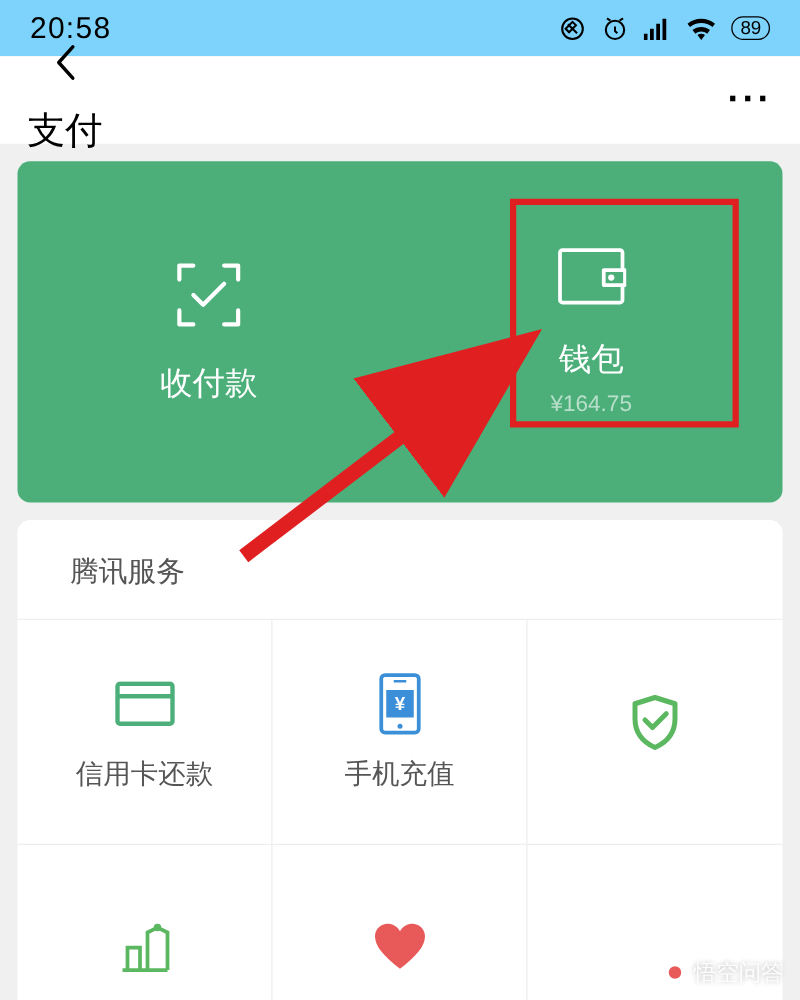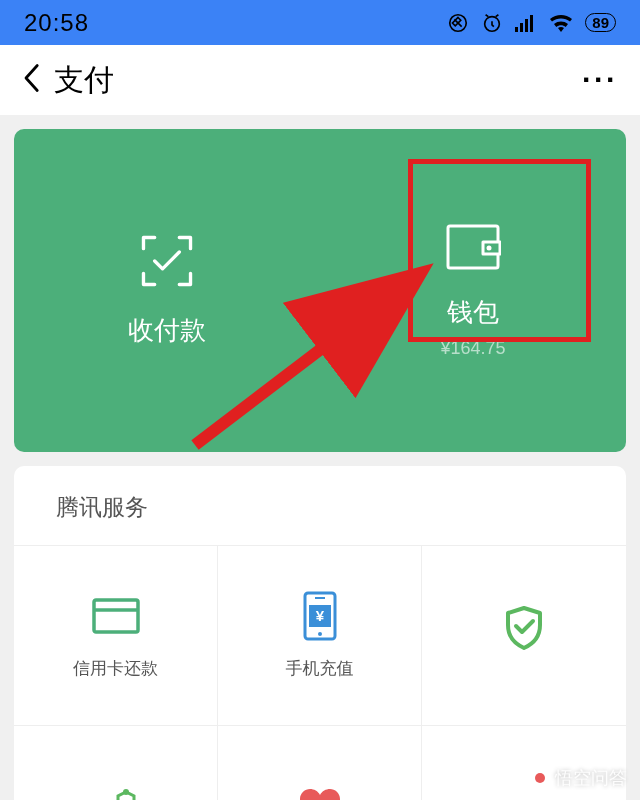--- a/index.html
+++ b/index.html
@@ -6,54 +6,54 @@
     body {
       width: 640px;
       height: 800px;
       background: #f0f0f0;
       font-family: -apple-system, "PingFang SC", "Microsoft YaHei", sans-serif;
       overflow: hidden;
       position: relative;
     }
     .status-bar {
       height: 45px;
-      background: #3b82f6;
+      background: #7dd3fc;
       display: flex;
       align-items: center;
       justify-content: space-between;
       padding: 0 24px;
       font-size: 22px;
       font-weight: 400;
     }
     .status-left { font-size: 24px; letter-spacing: 1px; }
     .status-right { display: flex; align-items: center; gap: 12px; }
     .status-icon { display: inline-flex; align-items: center; }
     .battery-badge {
       border: 1.5px solid #000;
       border-radius: 10px;
       padding: 0 6px;
       font-size: 15px;
-      font-weight: 700;
+      font-weight: 400;
     }
     .nav-bar {
       height: 70px;
       background: #fff;
       display: flex;
       align-items: center;
       justify-content: space-between;
       padding: 0 22px;
     }
-    .nav-left { display: flex; align-items: center; gap: 14px; }
+    .nav-left { display: flex; align-items: center; gap: 14px; flex-direction: column; }
     .nav-title { font-size: 30px; font-weight: 400; }
     .more-dots { font-size: 30px; letter-spacing: 2px; font-weight: bold; }
     .green-card {
       margin: 14px 14px 0;
       background: #4caf7a;
       border-radius: 10px;
-      height: 323px;
+      height: 273px;
       display: flex;
       position: relative;
     }
     .card-half {
       flex: 1;
       display: flex;
       flex-direction: column;
       align-items: center;
       justify-content: center;
       color: #fff;
@@ -90,21 +90,21 @@
       height: 180px;
       display: flex;
       flex-direction: column;
       align-items: center;
       justify-content: center;
       border-right: 1px solid #eee;
       border-bottom: 1px solid #eee;
     }
     .service-item:nth-child(3n) { border-right: none; }
     .service-icon { margin-bottom: 16px; height: 50px; display: flex; align-items: center; }
-    .service-label { font-size: 17px; color: #555; }
+    .service-label { font-size: 22px; color: #555; }
     .watermark {
       position: absolute;
       right: 13px;
       bottom: 10px;
       color: rgba(255,255,255,0.9);
       font-size: 18px;
       text-shadow: 0 0 4px rgba(0,0,0,0.3);
       display: flex;
       align-items: center;
       gap: 4px;

